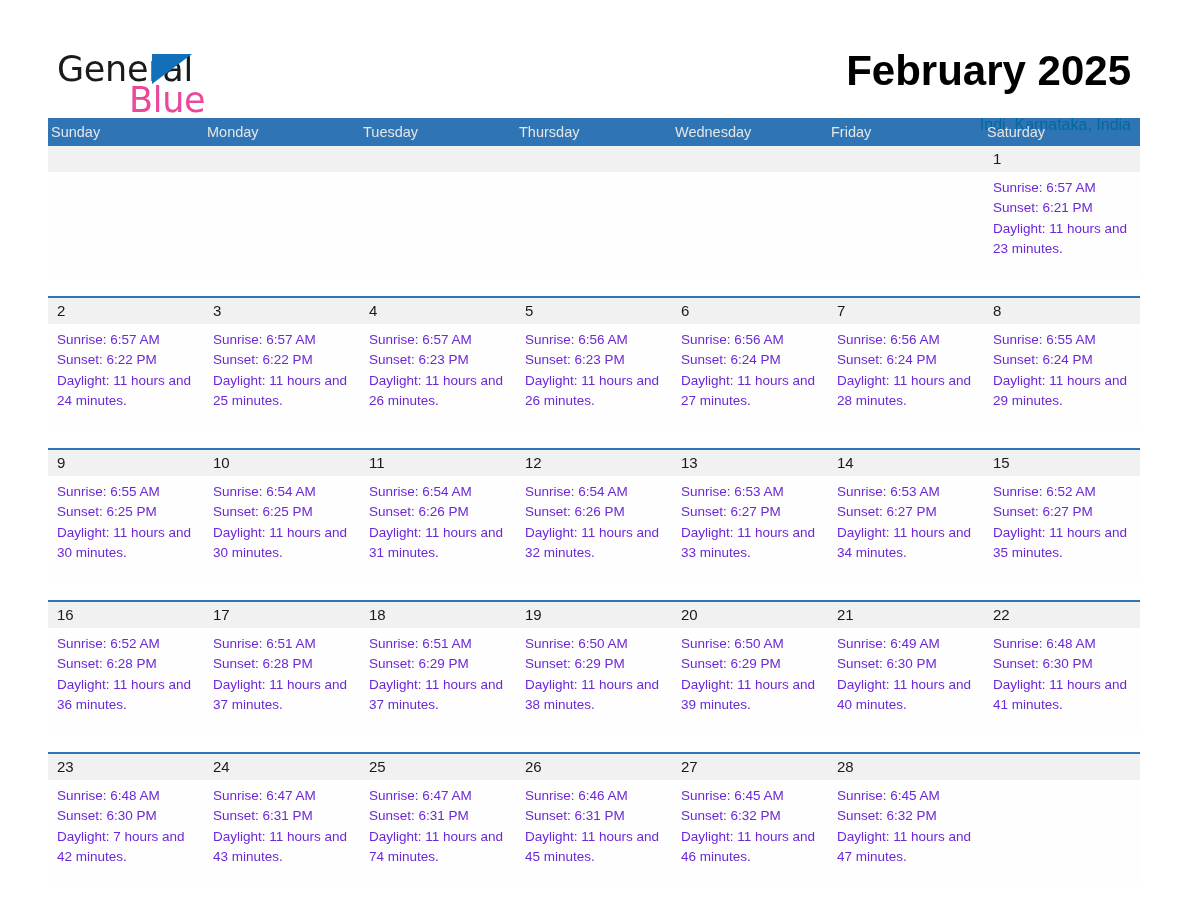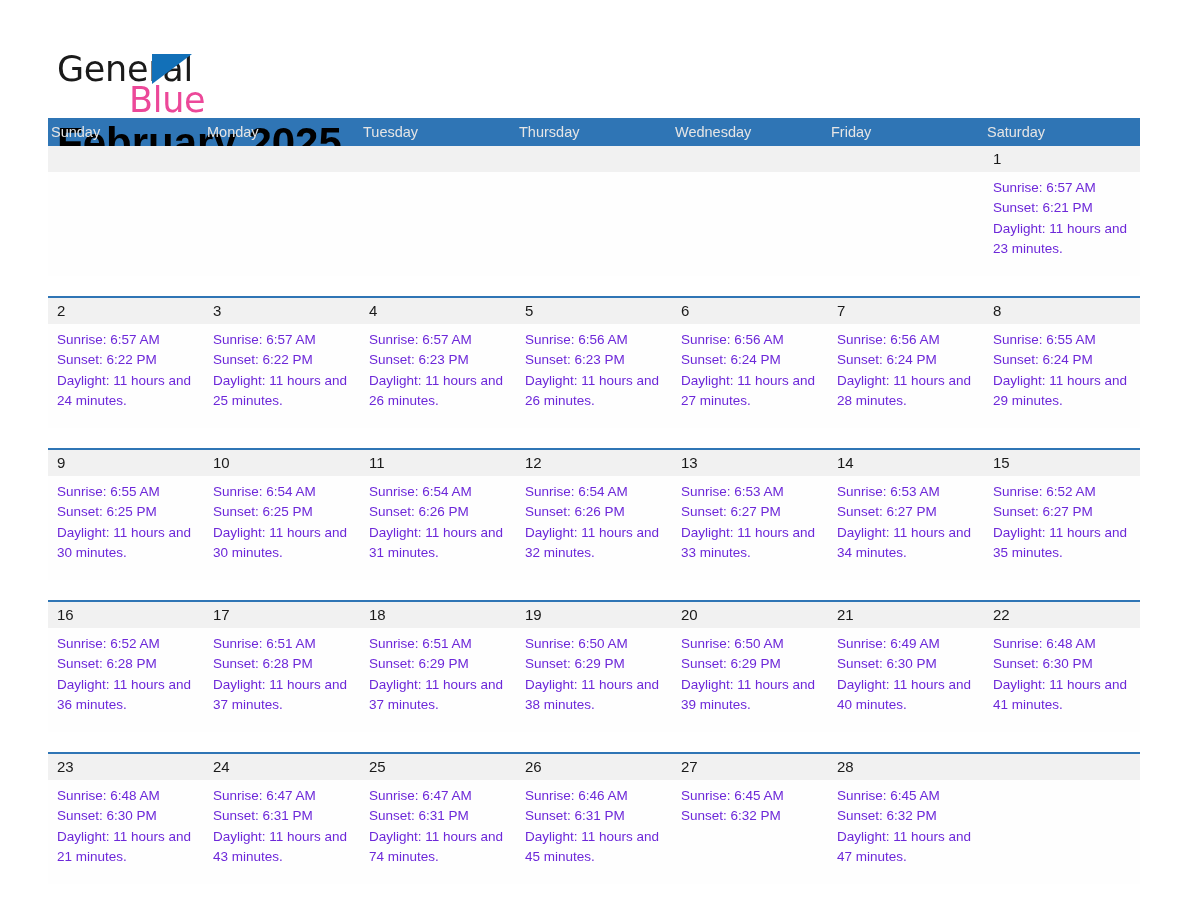--- a/index.html
+++ b/index.html
@@ -25,21 +25,20 @@
     position: relative;
   }
 
   
   .top-header {
     display: flex;
     align-items: flex-start;
     justify-content: space-between;
     padding: 46px 57px 0 57px;
     height: 110px;
-    flex-direction: column;
   }
 
   .brand {
     position: relative;
     width: 230px;
     height: 72px;
     flex: none;
   }
   .brand-general {
     position: absolute;
@@ -422,21 +421,21 @@
             </div>
           </div>
         </div>
         <div class="week-spacer"></div>
         <div class="week-row">
           <div class="day-cell">
             <div class="daynum-band">23</div>
             <div class="day-body">
               <div>Sunrise: 6:48 AM</div>
               <div>Sunset: 6:30 PM</div>
-              <div class="dl">Daylight: 11 hours and 21 minutes.</div>
+              <div class="dl">Daylight: 7 hours and 42 minutes.</div>
             </div>
           </div>
           <div class="day-cell">
             <div class="daynum-band">24</div>
             <div class="day-body">
               <div>Sunrise: 6:47 AM</div>
               <div>Sunset: 6:31 PM</div>
               <div class="dl">Daylight: 11 hours and 43 minutes.</div>
             </div>
           </div>
@@ -454,20 +453,21 @@
               <div>Sunrise: 6:46 AM</div>
               <div>Sunset: 6:31 PM</div>
               <div class="dl">Daylight: 11 hours and 45 minutes.</div>
             </div>
           </div>
           <div class="day-cell">
             <div class="daynum-band">27</div>
             <div class="day-body">
               <div>Sunrise: 6:45 AM</div>
               <div>Sunset: 6:32 PM</div>
+              <div class="dl">Daylight: 11 hours and 46 minutes.</div>
             </div>
           </div>
           <div class="day-cell">
             <div class="daynum-band">28</div>
             <div class="day-body">
               <div>Sunrise: 6:45 AM</div>
               <div>Sunset: 6:32 PM</div>
               <div class="dl">Daylight: 11 hours and 47 minutes.</div>
             </div>
           </div>

